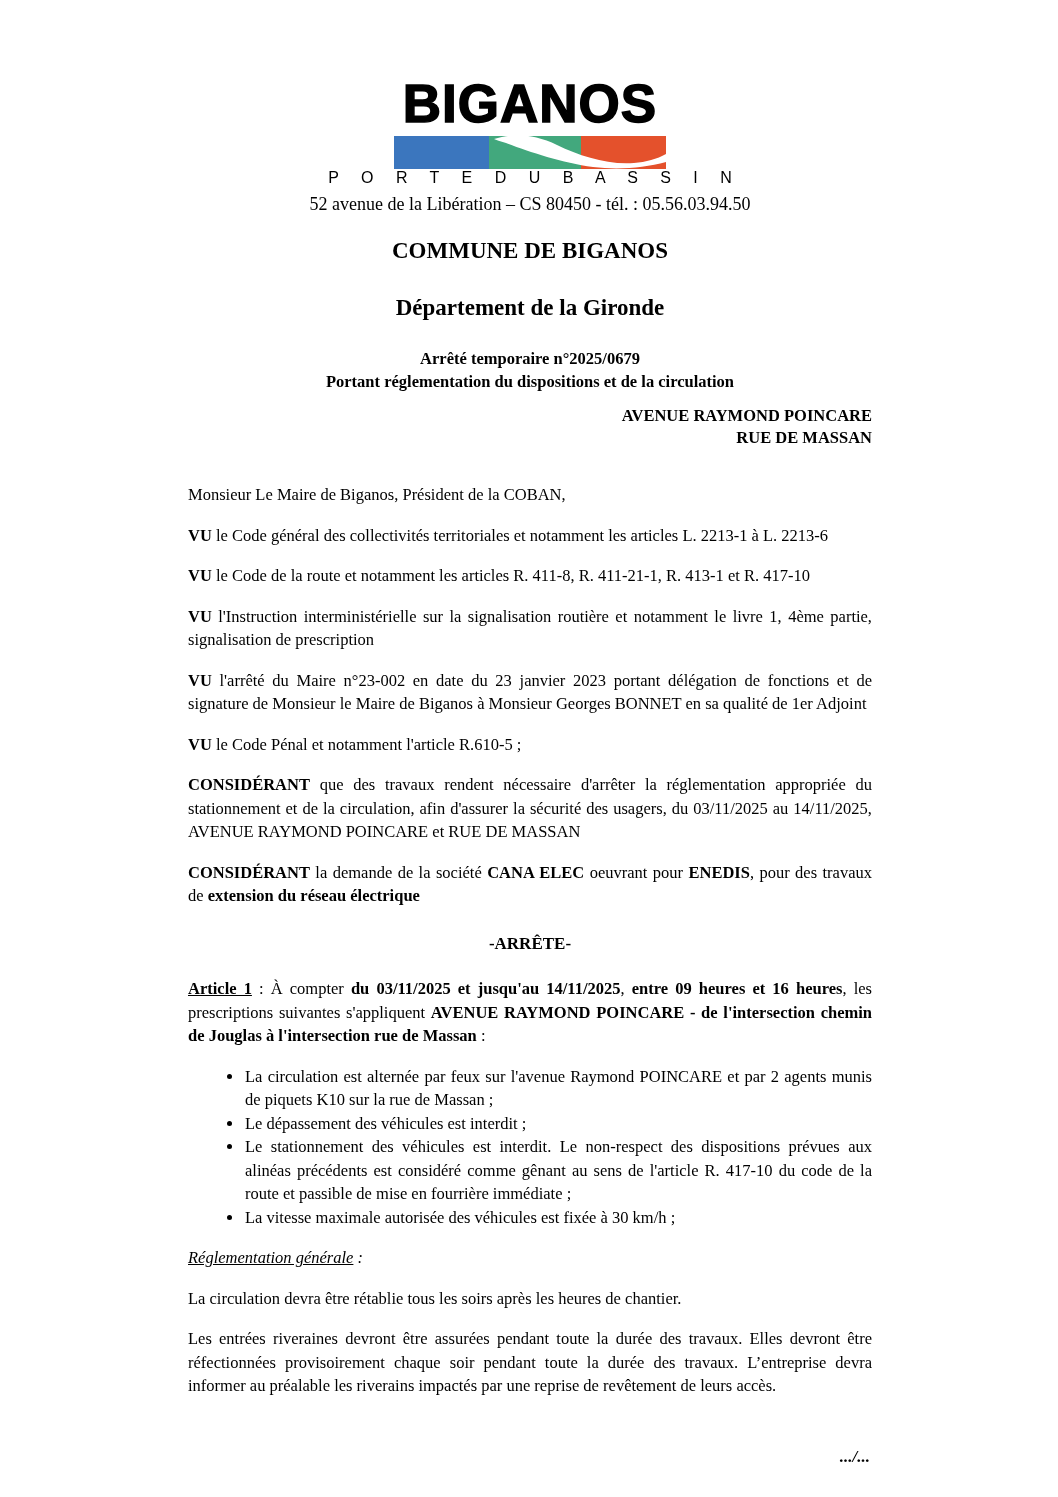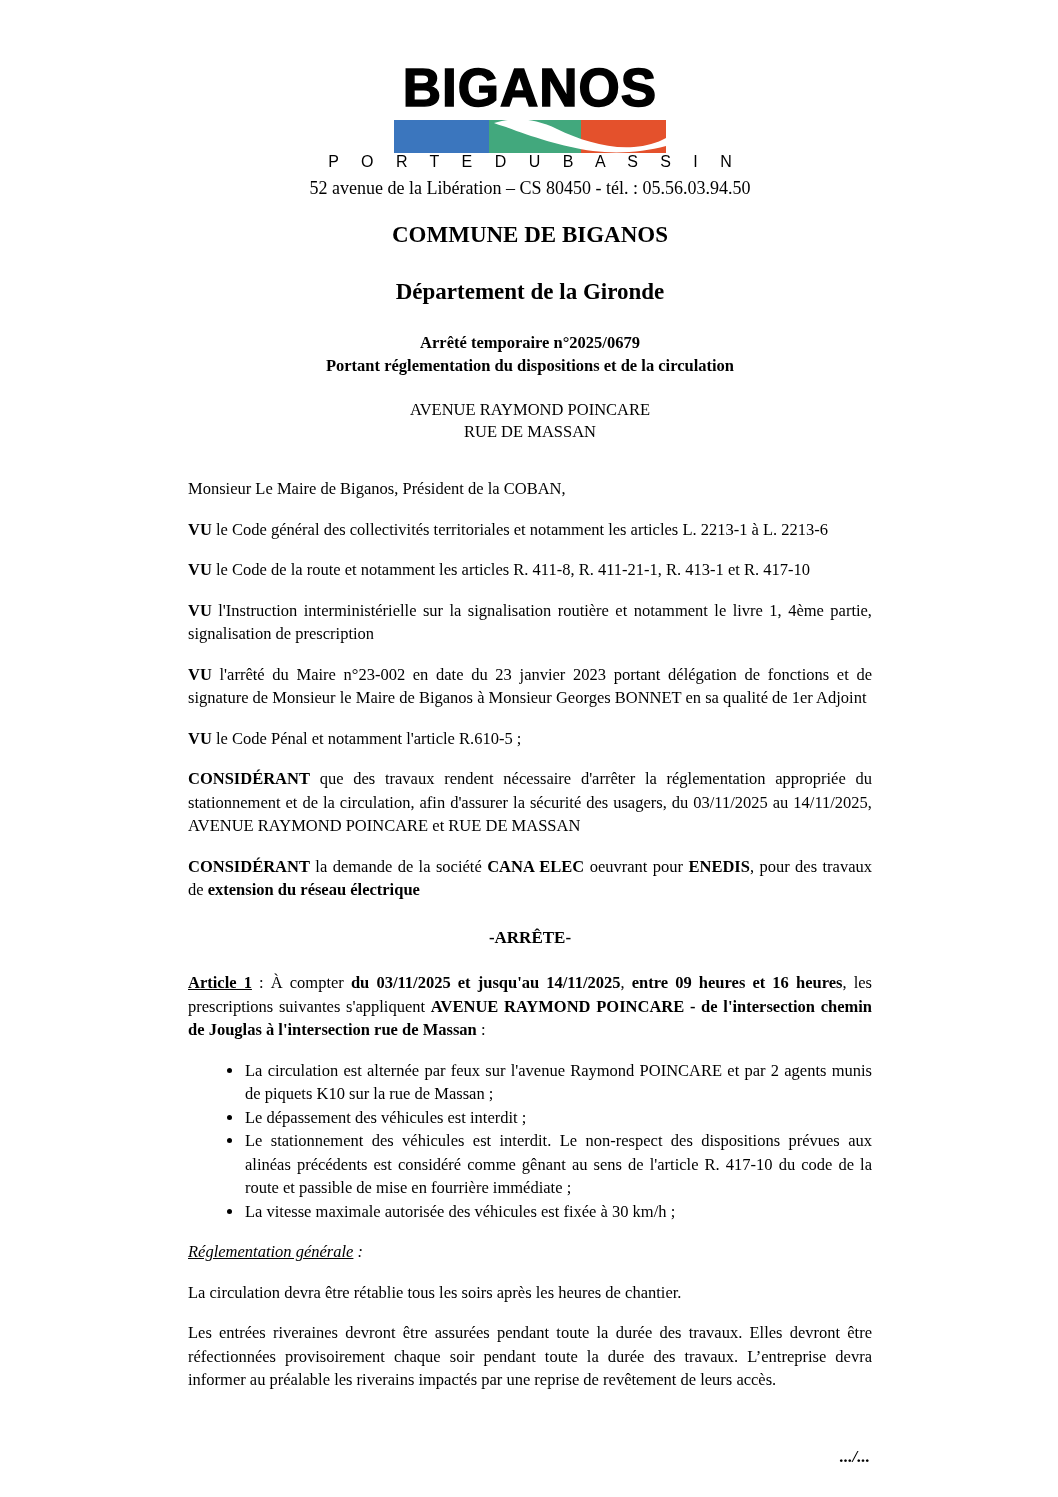--- a/index.html
+++ b/index.html
@@ -5,21 +5,21 @@
   html, body { margin: 0; padding: 0; background: #ffffff; }
   .page {
     position: relative;
     width: 958px;
     height: 1497px;
     margin: 0 auto;
     background: #ffffff;
     color: #000000;
     font-family: "Liberation Serif", serif;
     box-sizing: border-box;
-    padding: 60px 136px 0 138px;
+    padding: 76px 136px 0 138px;
     overflow: hidden;
   }
 
   
   .letterhead { text-align: center; }
   .logo { display: inline-block; }
   .logo-title {
     font-family: "Liberation Sans", sans-serif;
     font-weight: bold;
     font-size: 53px;
@@ -50,25 +50,25 @@
   .h-commune { margin-top: 24px; }
   .h-departement { margin-top: 31px; }
   .subtitle {
     text-align: center;
     font-weight: bold;
     font-size: 16.5px;
     line-height: 23px;
     margin-top: 26px;
   }
   .streets {
-    text-align: center;
-    font-weight: normal;
+    text-align: right;
+    font-weight: bold;
     font-size: 16.5px;
     line-height: 22px;
-    margin-top: 22px;
+    margin-top: 12px;
   }
 
   
   .content { margin-top: 34px; font-size: 16.5px; line-height: 23.5px; }
   .content p { margin: 17px 0; }
   .just { text-align: justify; }
   b { font-weight: bold; }
   .arrete-heading {
     text-align: center;
     font-weight: bold;

